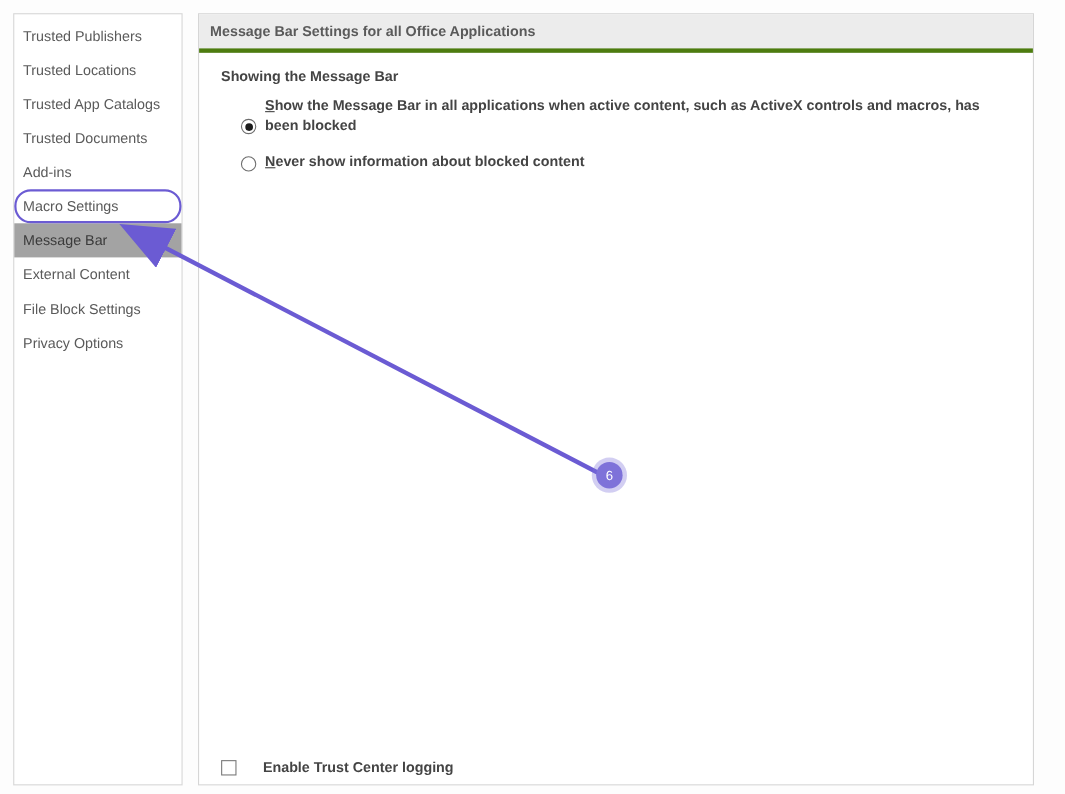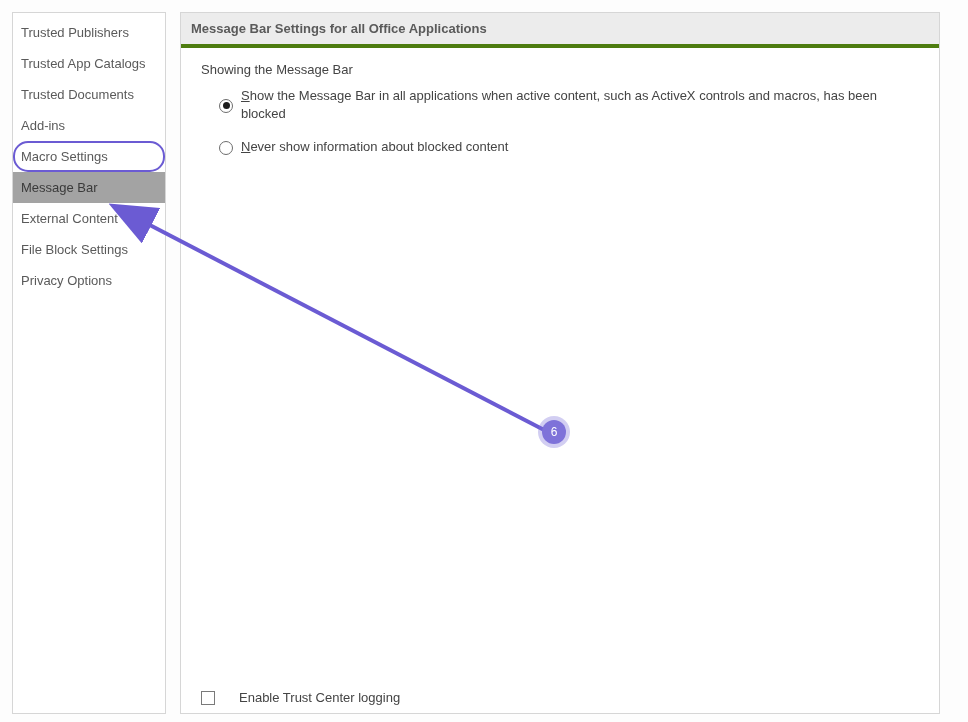--- a/index.html
+++ b/index.html
@@ -62,32 +62,33 @@
     border-bottom: 4px solid #4d7c0f;
     padding: 8px 10px;
     font-weight: 600;
     color: #5a5a5a;
     font-size: 13px;
   }
   .content-body {
     flex: 1;
     padding: 14px 16px 10px 20px;
     position: relative;
+    font-weight: bold;
   }
   .group-title {
     color: #444;
     margin-bottom: 10px;
     font-size: 13px;
   }
   .radio-group {
     margin-left: 18px;
   }
   .radio-row {
     display: flex;
-    align-items: center;
+    align-items: flex-end;
     gap: 8px;
     margin-bottom: 16px;
     max-width: 700px;
   }
   .radio-row .radio-icon {
     width: 14px; height: 14px;
     border: 1px solid #6d6d6d;
     border-radius: 50%;
     flex: 0 0 14px;
     margin-top: 2px;
@@ -141,20 +142,21 @@
   }
 </style>
 </head>
 <body>
 
 <div class="frame">
   <div class="layout">
     <nav class="sidebar">
       <ul class="sidebar-list">
         <li class="sidebar-item">Trusted Publishers</li>
+        <li class="sidebar-item">Trusted Locations</li>
         <li class="sidebar-item">Trusted App Catalogs</li>
         <li class="sidebar-item">Trusted Documents</li>
         <li class="sidebar-item">Add-ins</li>
         <li class="sidebar-item highlighted">Macro Settings</li>
         <li class="sidebar-item selected">Message Bar</li>
         <li class="sidebar-item">External Content</li>
         <li class="sidebar-item">File Block Settings</li>
         <li class="sidebar-item">Privacy Options</li>
       </ul>
     </nav>

